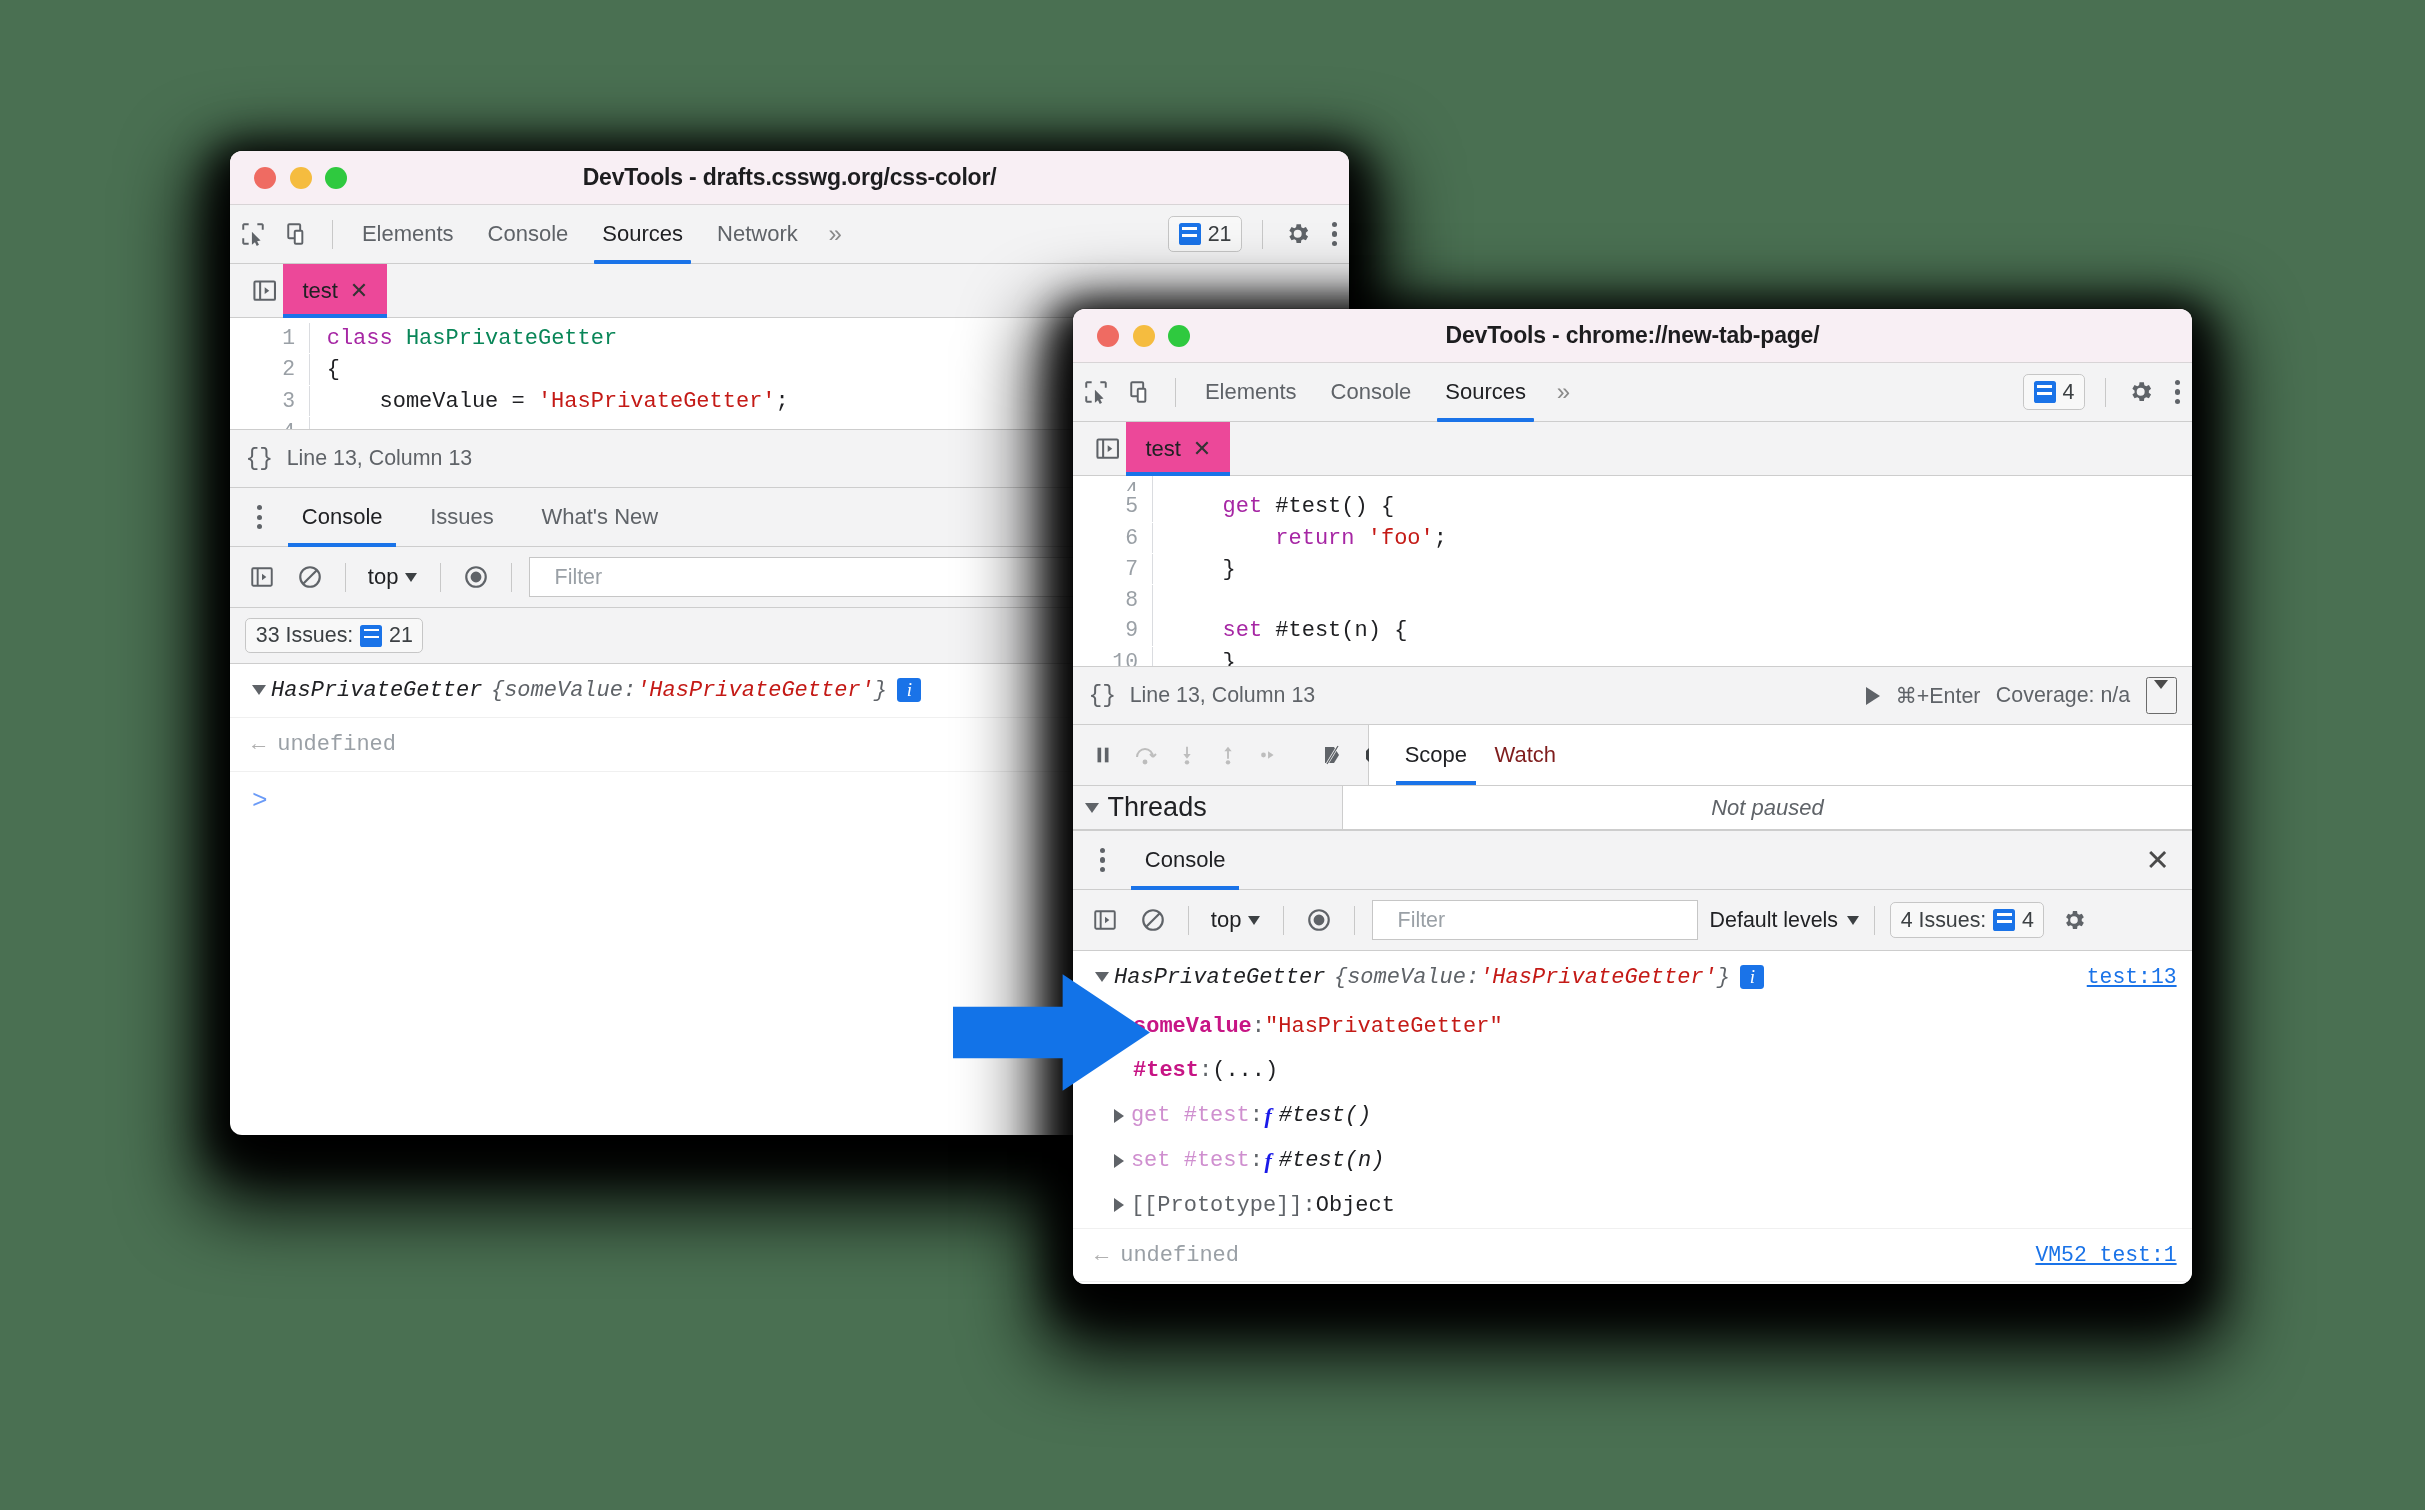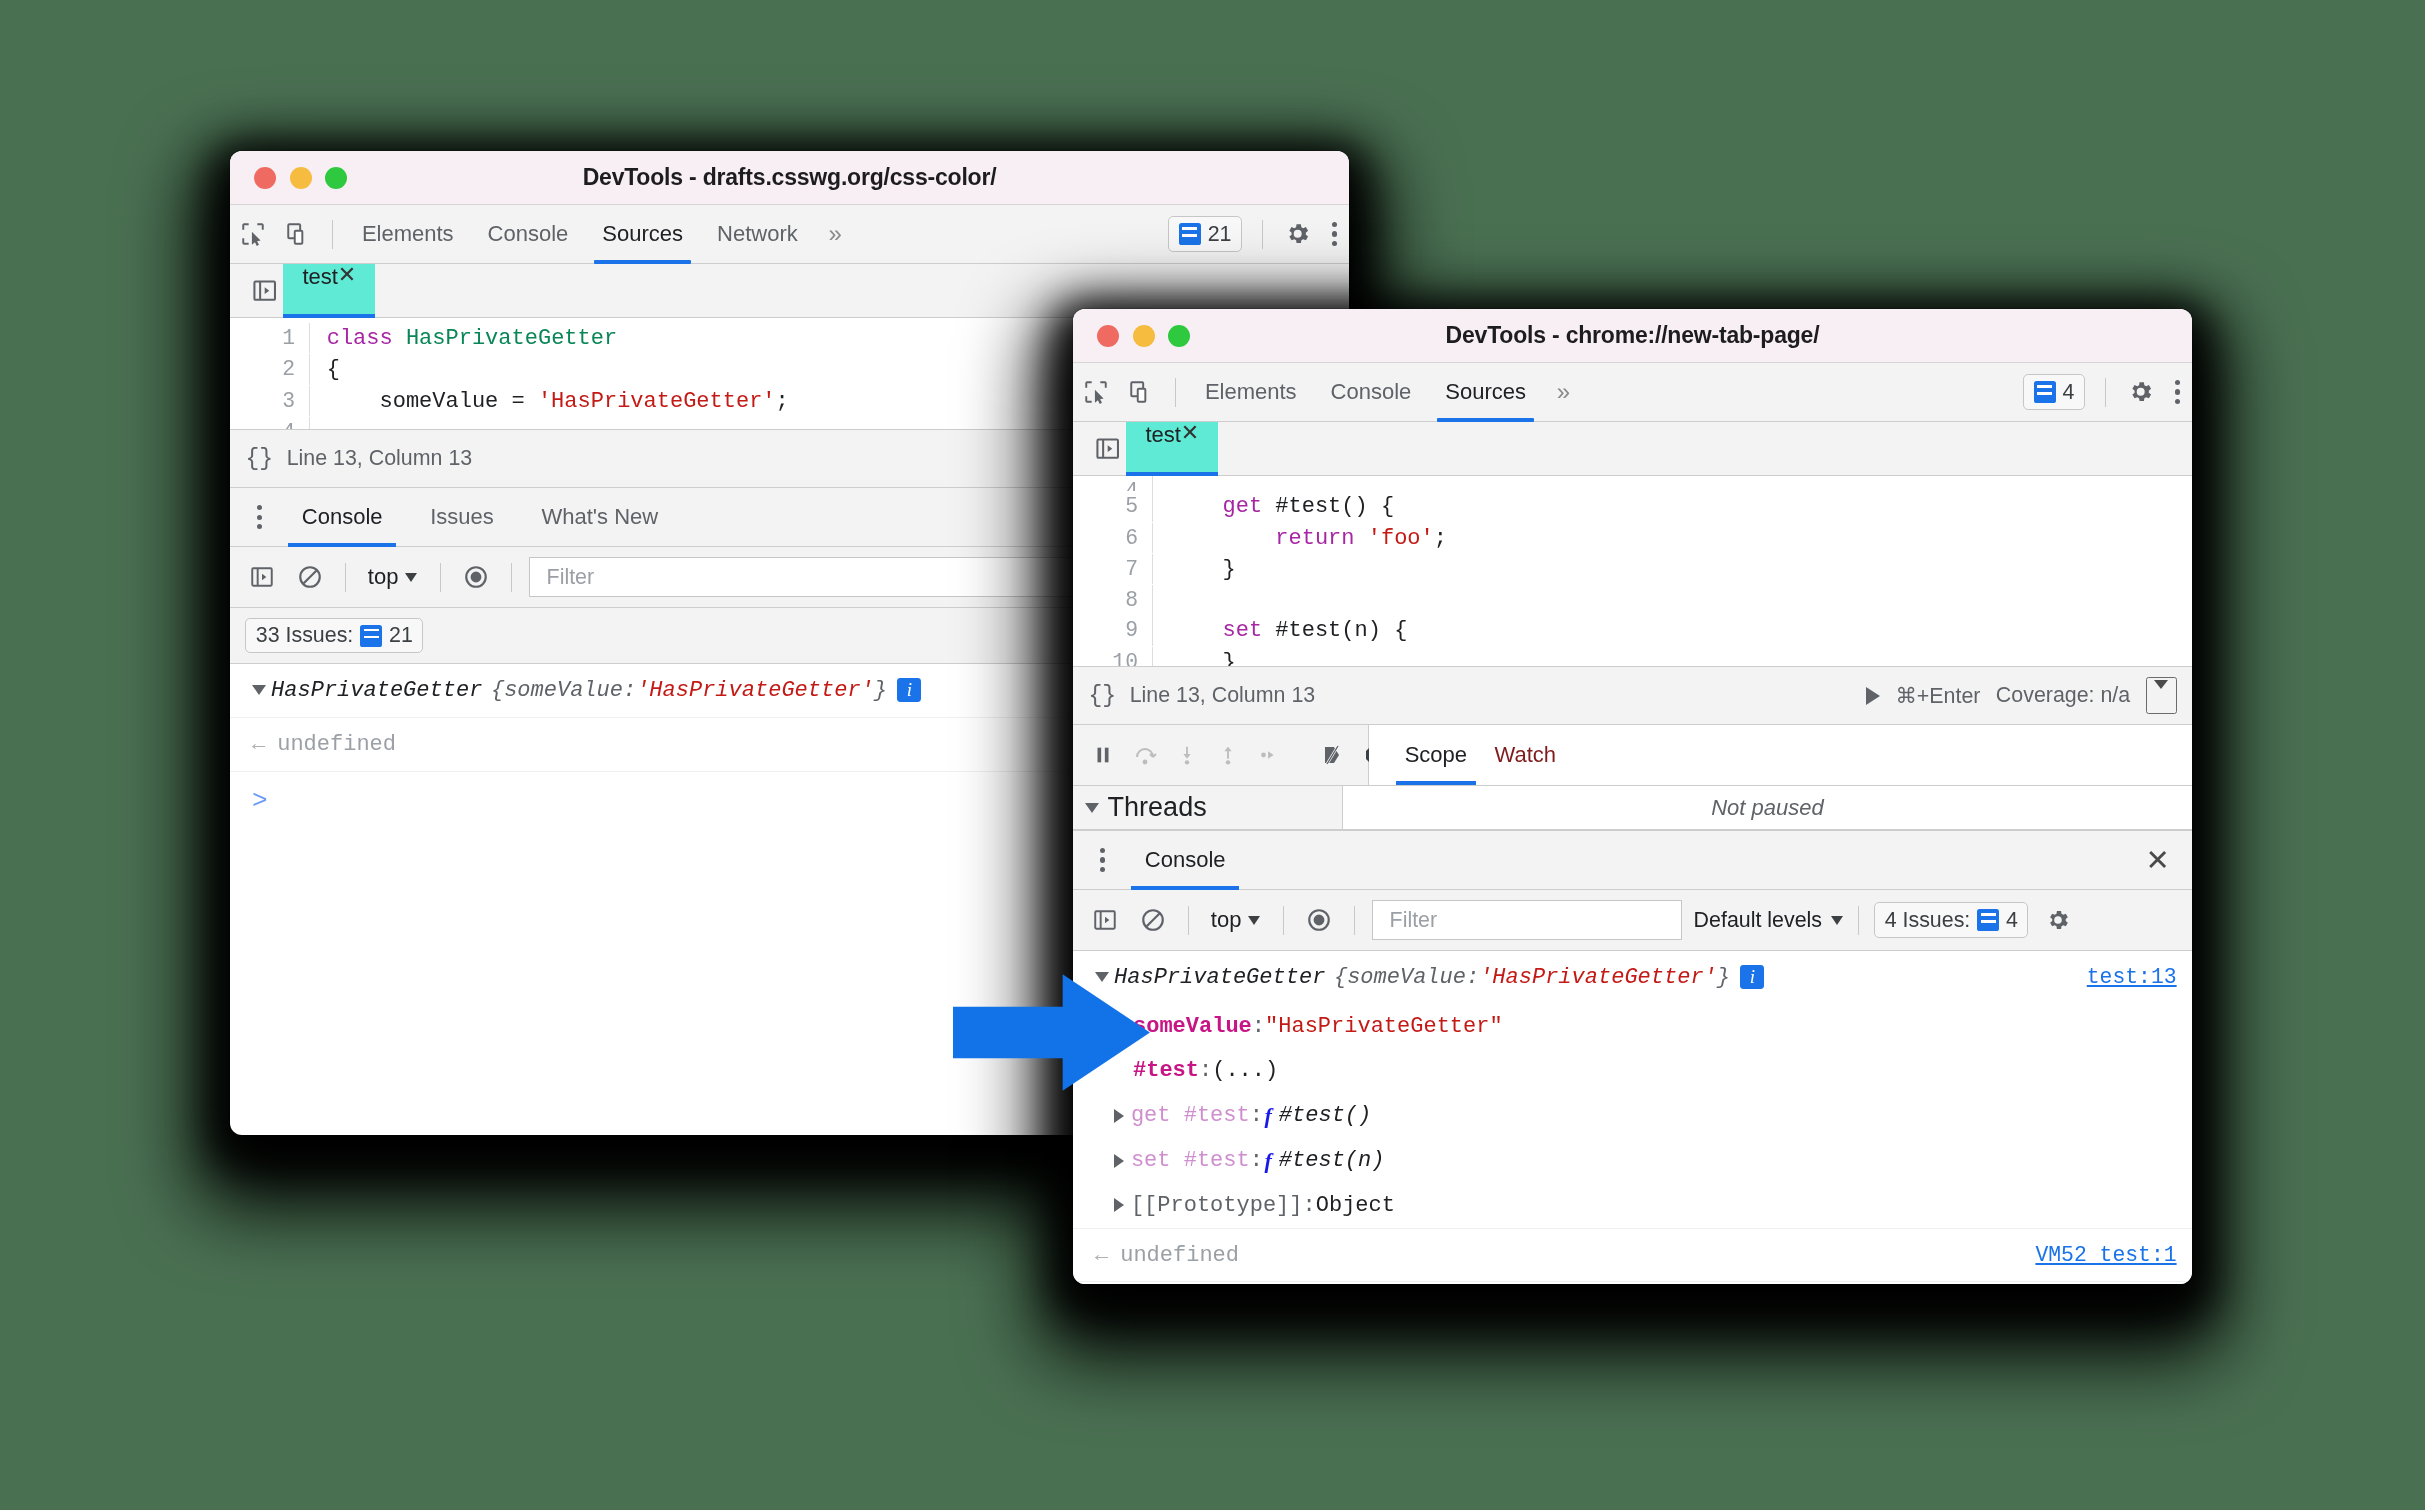--- a/index.html
+++ b/index.html
@@ -80,23 +80,23 @@
   .kebab{display:flex;flex-direction:column;gap:4.3px;padding:0 12px;}
   .kebab i{width:5.1px;height:5.1px;border-radius:50%;background:#5f6368;display:block;}
 
   
   .tabstrip{
     height:53px;background:#f3f3f4;
     border-bottom:0.9px solid #cdcdcd;
     display:flex;align-items:center;padding-left:15.4px;
   }
   .file-tab{
-    display:flex;align-items:flex-start;height:100%;
+    display:flex;align-items:center;gap:12px;height:100%;
     padding:0 19px;font-size:22px;color:#202124;position:relative;
-    background:#5eead4;
+    background:#ec4899;
   }
   .file-tab::after{
     content:"";position:absolute;left:0;right:0;bottom:-0.9px;height:4.3px;background:#1a73e8;
   }
   .tab-x{font-size:22px;color:#333;line-height:1;}
 
   
   .editor{
     background:#fff;font-family:"Liberation Mono", monospace;
     font-size:22px;line-height:1.42;color:#202124;
@@ -175,21 +175,21 @@
   .close-x{margin-left:auto;font-size:29px;color:#4a4a4a;line-height:1;padding-right:6.9px;}
   .console-toolbar{
     height:60px;background:#f3f3f4;border-bottom:0.9px solid #cdcdcd;
     display:flex;align-items:center;padding:0 13.7px;gap:12px;
   }
   .ctx-sel{display:flex;align-items:center;gap:6.9px;font-size:22px;color:#202124;padding:0 5.1px;}
   .caret{width:0;height:0;border-left:6.9px solid transparent;border-right:6.9px solid transparent;
          border-top:9.4px solid #3c4043;}
   .filter-box{
     flex:1;max-width:411px;height:38px;background:#fff;border:0.9px solid #c6c6c6;
-    display:flex;align-items:center;padding:0 17px;font-size:21.4px;color:#9aa0a6;
+    display:flex;align-items:center;padding:0 25px;font-size:21.4px;color:#9aa0a6;
   }
   .levels{display:flex;align-items:center;gap:8.6px;font-size:21.4px;color:#202124;white-space:nowrap;}
 
   
   .console-body{background:#fff;font-family:"Liberation Mono",monospace;font-size:22px;}
   .cmsg{
     display:flex;align-items:center;min-height:46px;
     border-bottom:0.9px solid #f0f0f0;padding:3.4px 15.4px 3.4px 22px;position:relative;
   }
   .arrow-d{

